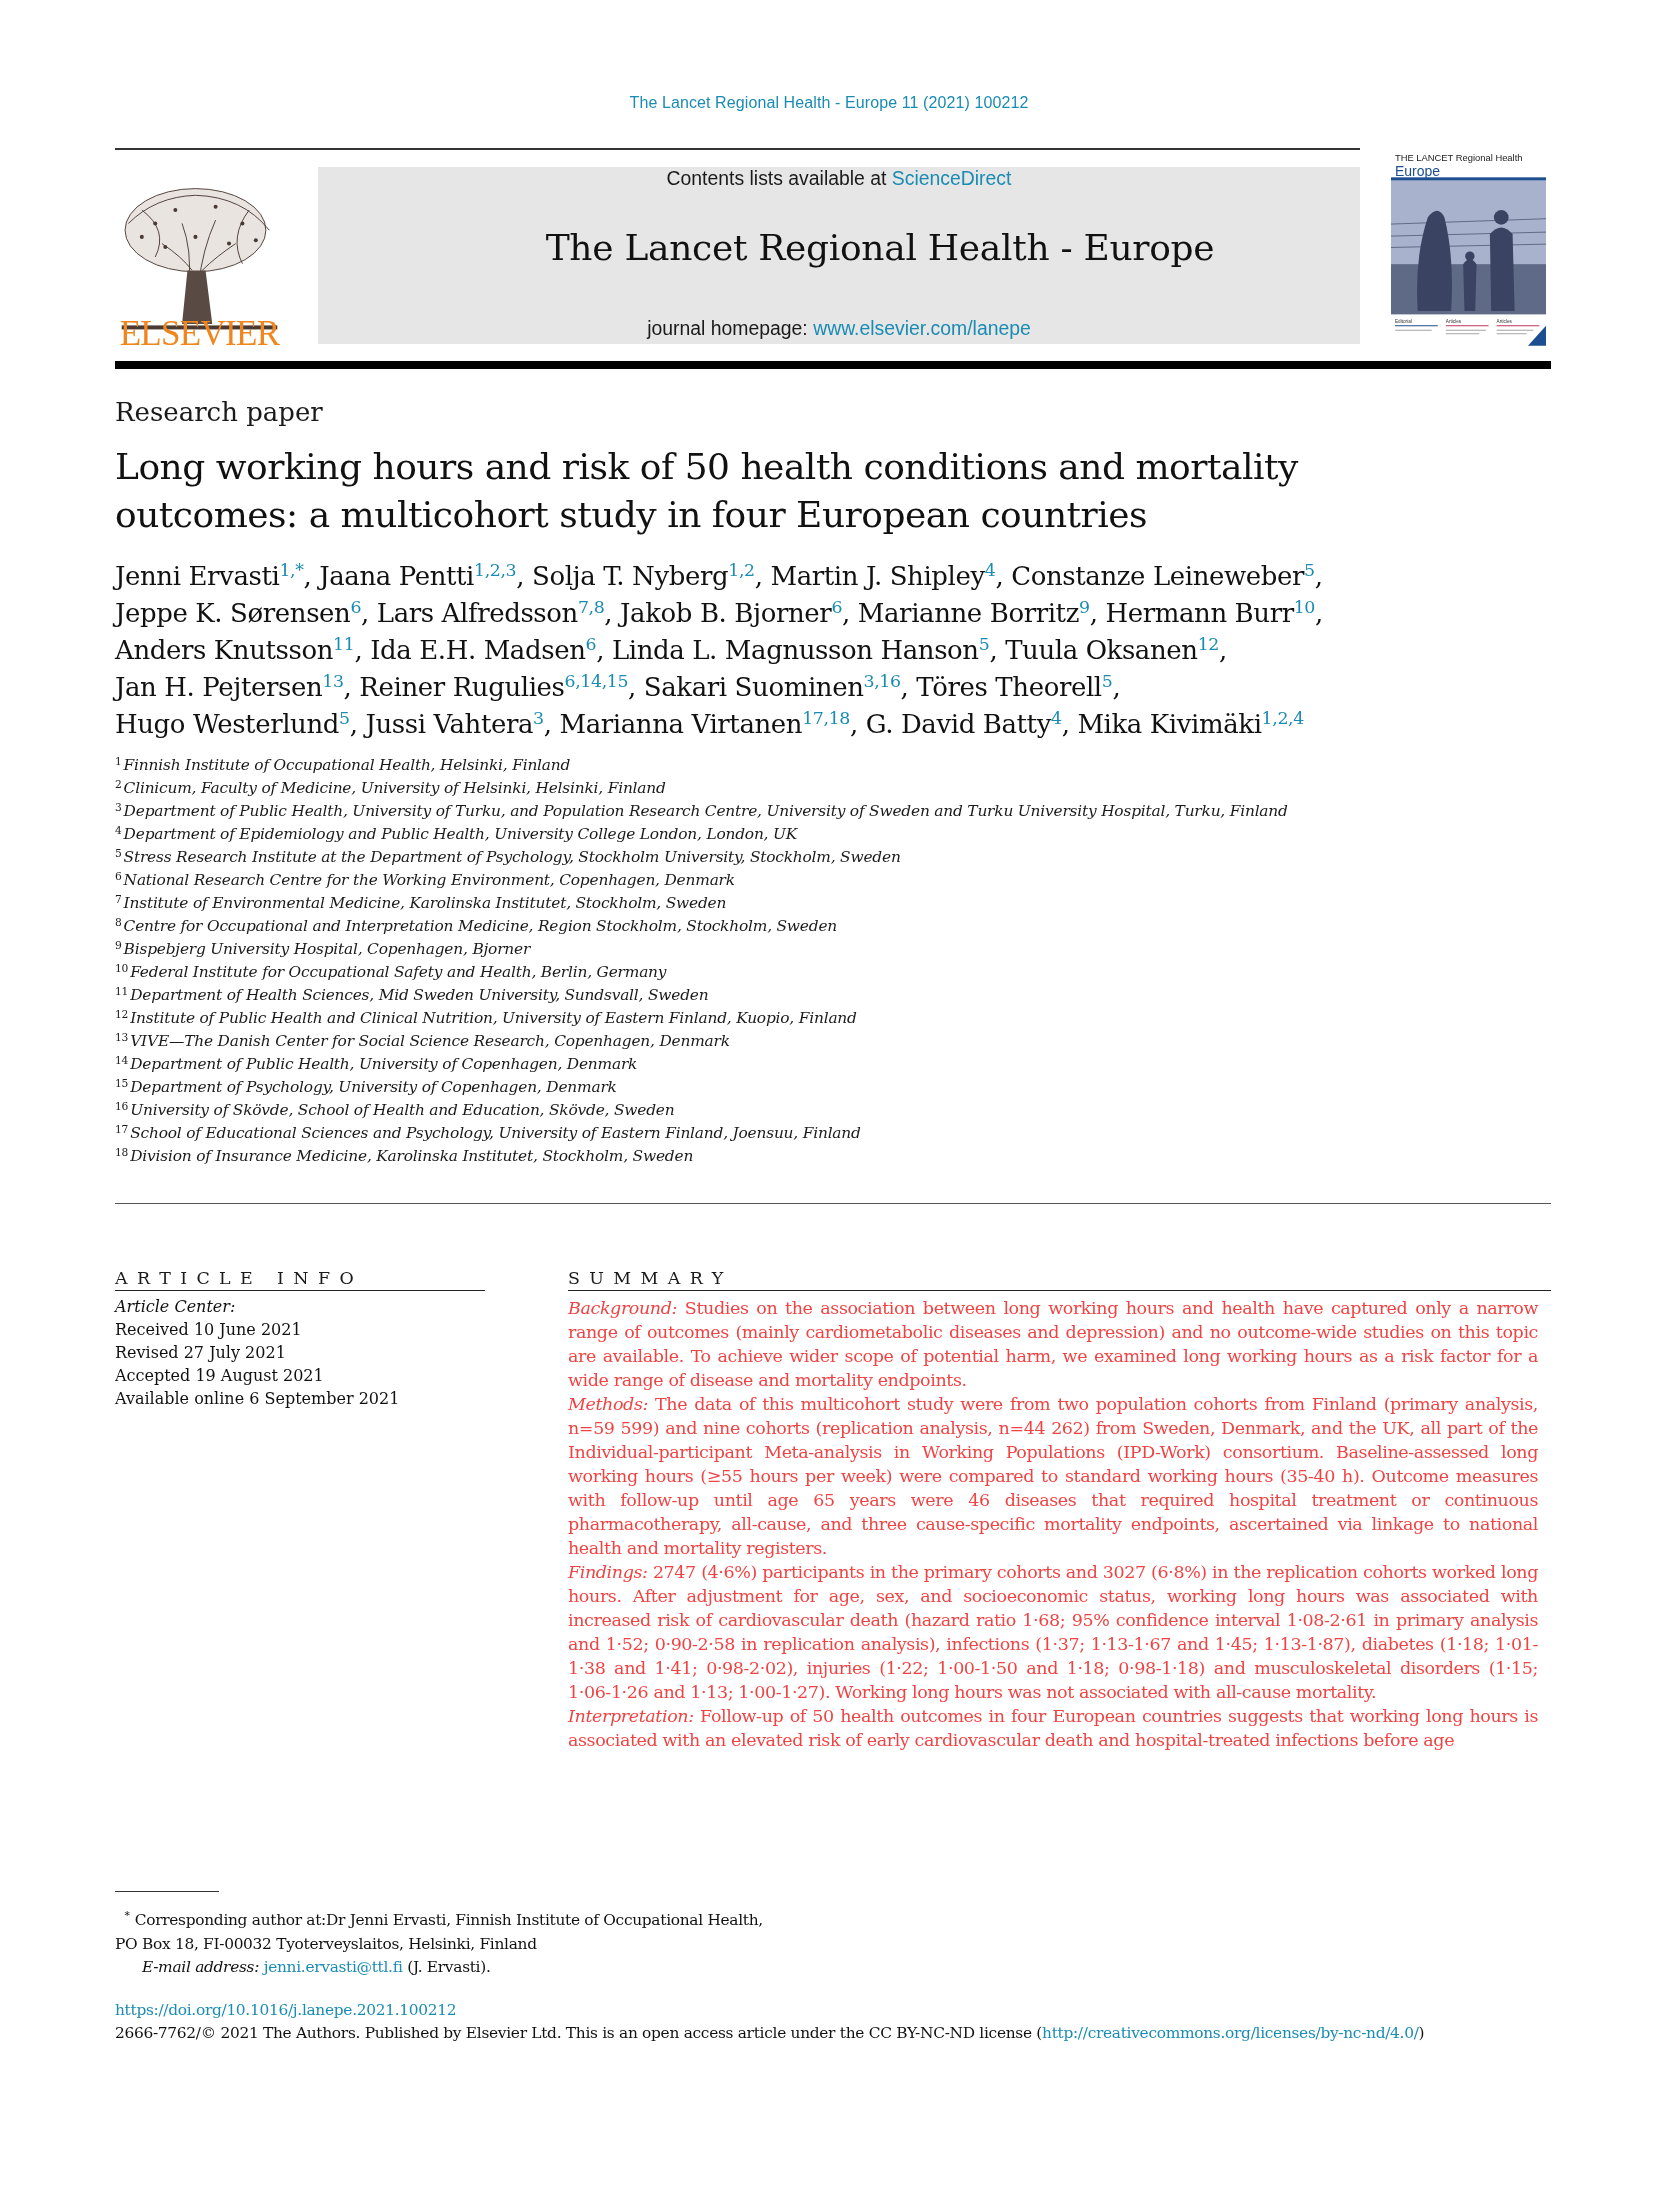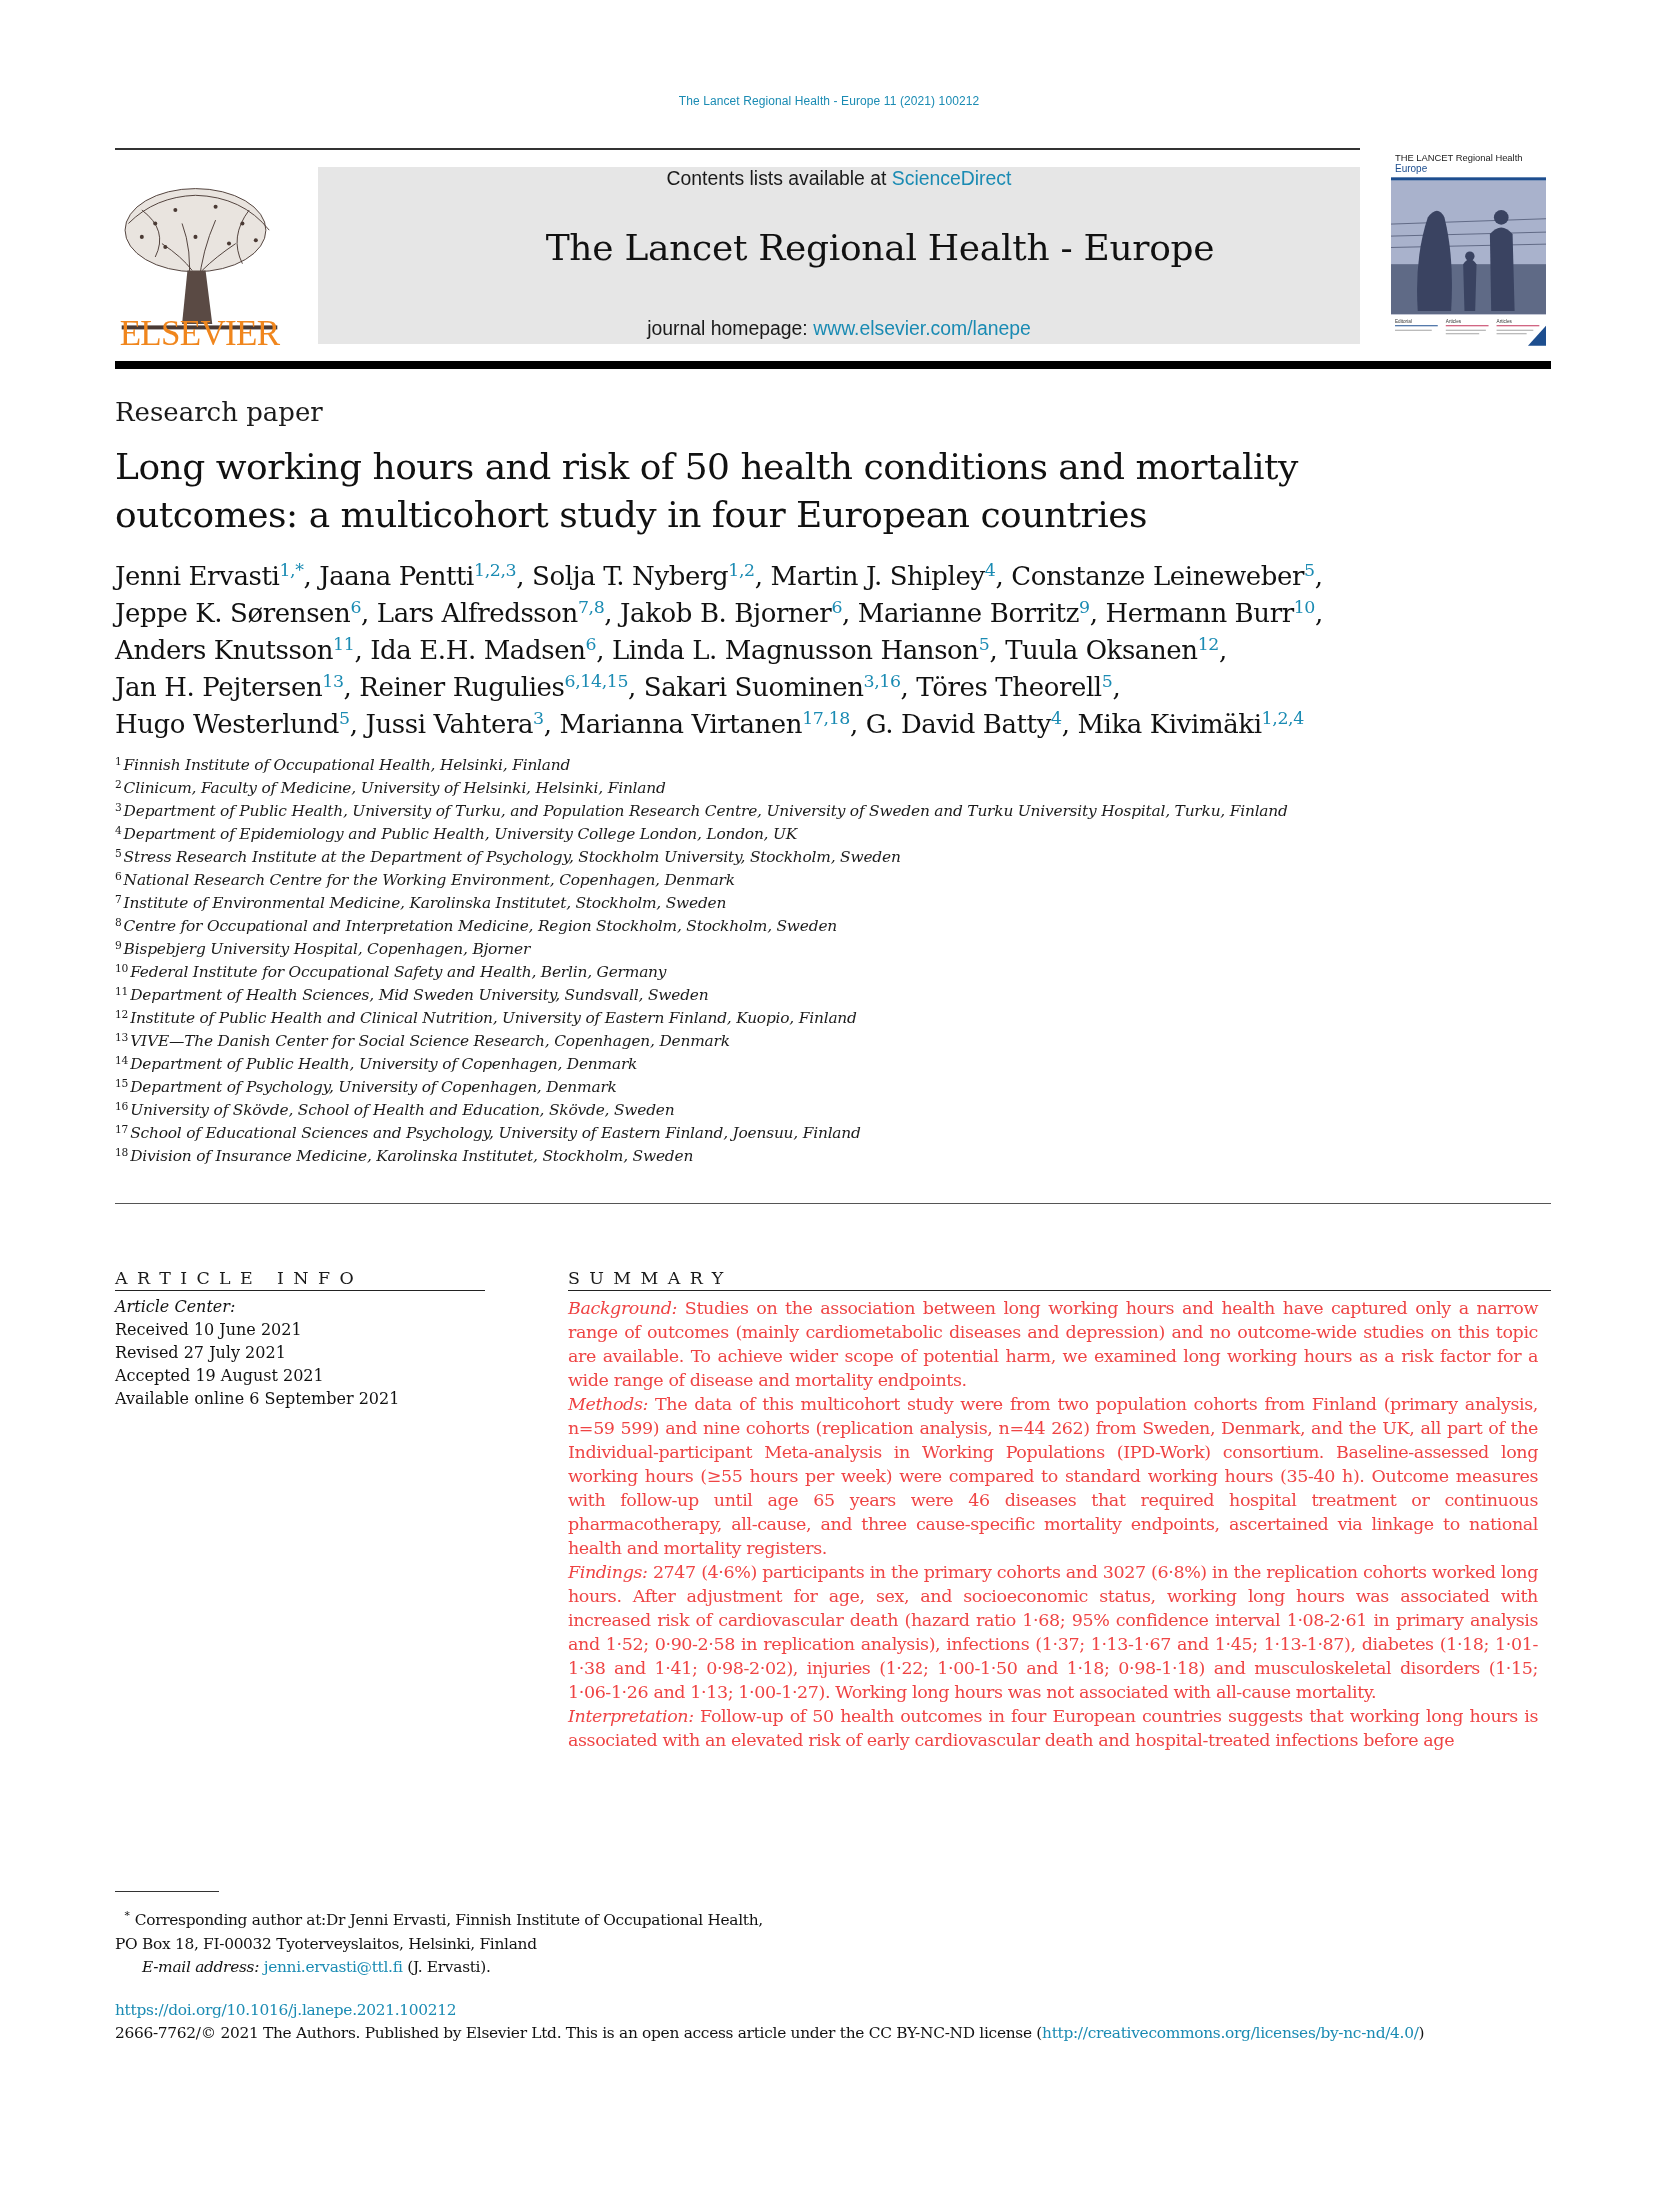--- a/index.html
+++ b/index.html
@@ -6,21 +6,21 @@
   body {
     width: 1658px; height: 2205px; position: relative; overflow: hidden;
     font-family: "Liberation Serif", "DejaVu Serif", serif; color: #1a1a1a;
   }
   a, .link { color: #1a8bb3; text-decoration: none; }
   .abs { position: absolute; }
 
   
   .running-head {
     left: 0; width: 1658px; top: 94px; text-align: center;
-    font-size: 12px; color: #1a8bb3; font-family: "Liberation Sans", "DejaVu Sans", sans-serif;
+    font-size: 16px; color: #1a8bb3; font-family: "Liberation Sans", "DejaVu Sans", sans-serif;
     letter-spacing: 0.1px;
   }
 
   
   .top-rule { left: 115px; top: 148px; width: 1245px; height: 2px; background: #333; }
   .elsevier-logo { left: 115px; top: 164px; width: 169px; height: 186px; }
   .elsevier-word {
     left: 115px; top: 314px; width: 169px; text-align: center;
     font-family: "Liberation Serif", serif; font-size: 35px; color: #f0861d; letter-spacing: -0.7px;
   }
@@ -33,21 +33,21 @@
   }
   .journal-title {
     left: 318px; top: 227px; width: 1042px; text-align: center;
     font-family: "DejaVu Serif", serif; font-size: 36px; color: #111; letter-spacing: -0.3px; padding-left: 41px;
   }
   .homepage-line {
     left: 318px; top: 317px; width: 1042px; text-align: center;
     font-family: "Liberation Sans", "DejaVu Sans", sans-serif; font-size: 19.4px; color: #1a1a1a;
   }
   .cover-title { left: 1395px; top: 152px; font-family: "Liberation Sans", sans-serif; font-size: 9.4px; color: #222; }
-  .cover-sub { left: 1395px; top: 163px; font-family: "Liberation Sans", sans-serif; font-size: 10px; color: #1d4e8f; text-align: center; }
+  .cover-sub { left: 1395px; top: 163px; font-family: "Liberation Sans", sans-serif; font-size: 14px; color: #1d4e8f; text-align: center; }
   .thick-rule { left: 115px; top: 361px; width: 1436px; height: 8px; background: #000; }
 
   
   .article-type { left: 115px; top: 397px; font-size: 26px; font-family: "DejaVu Serif", serif; color: #1a1a1a; }
   .article-title {
     left: 115px; top: 443px; width: 1204px;
     font-family: "DejaVu Serif", serif; font-size: 36px; line-height: 48px; color: #111; letter-spacing: -0.5px;
   }
   .authors {
     left: 115px; top: 558px; width: 1404px;

